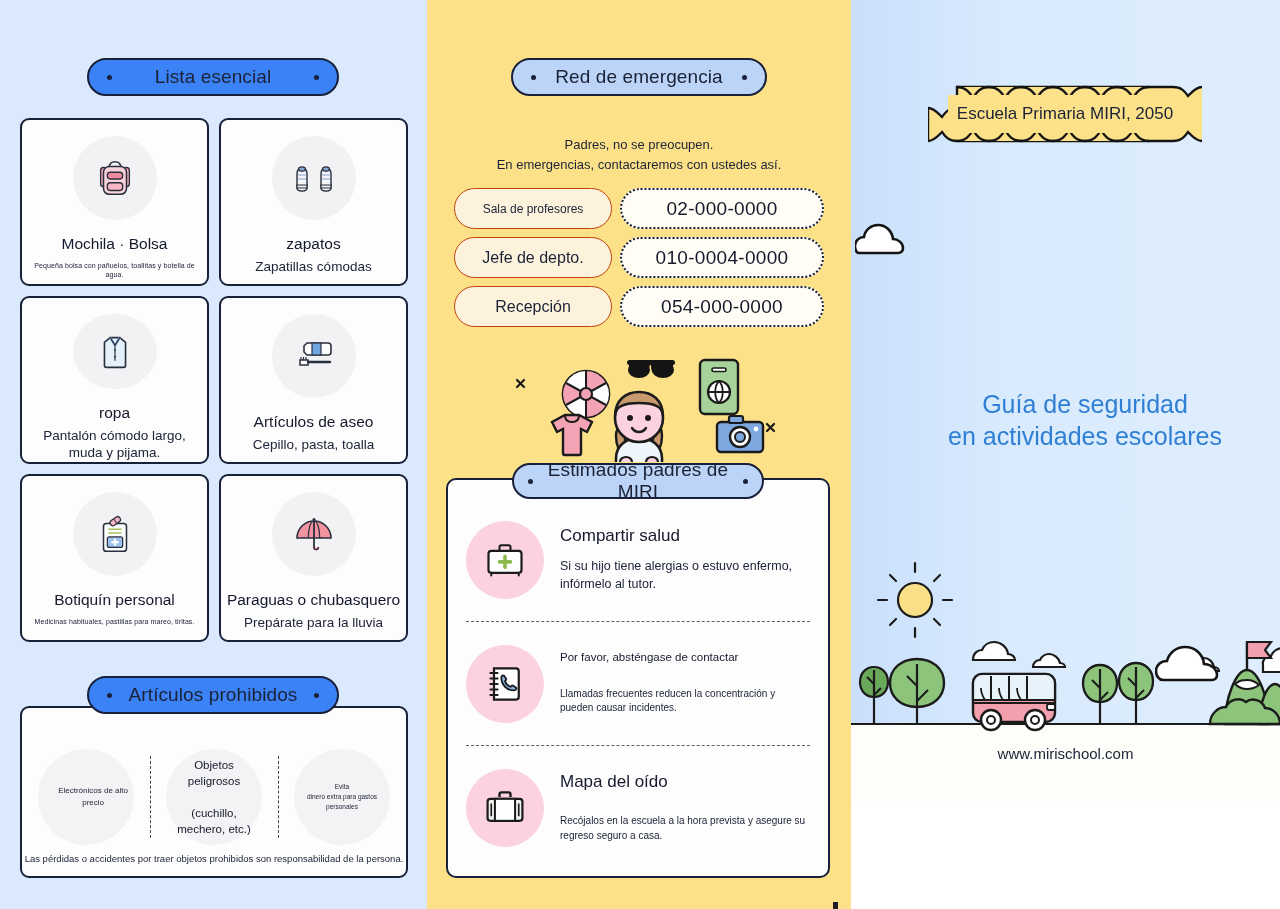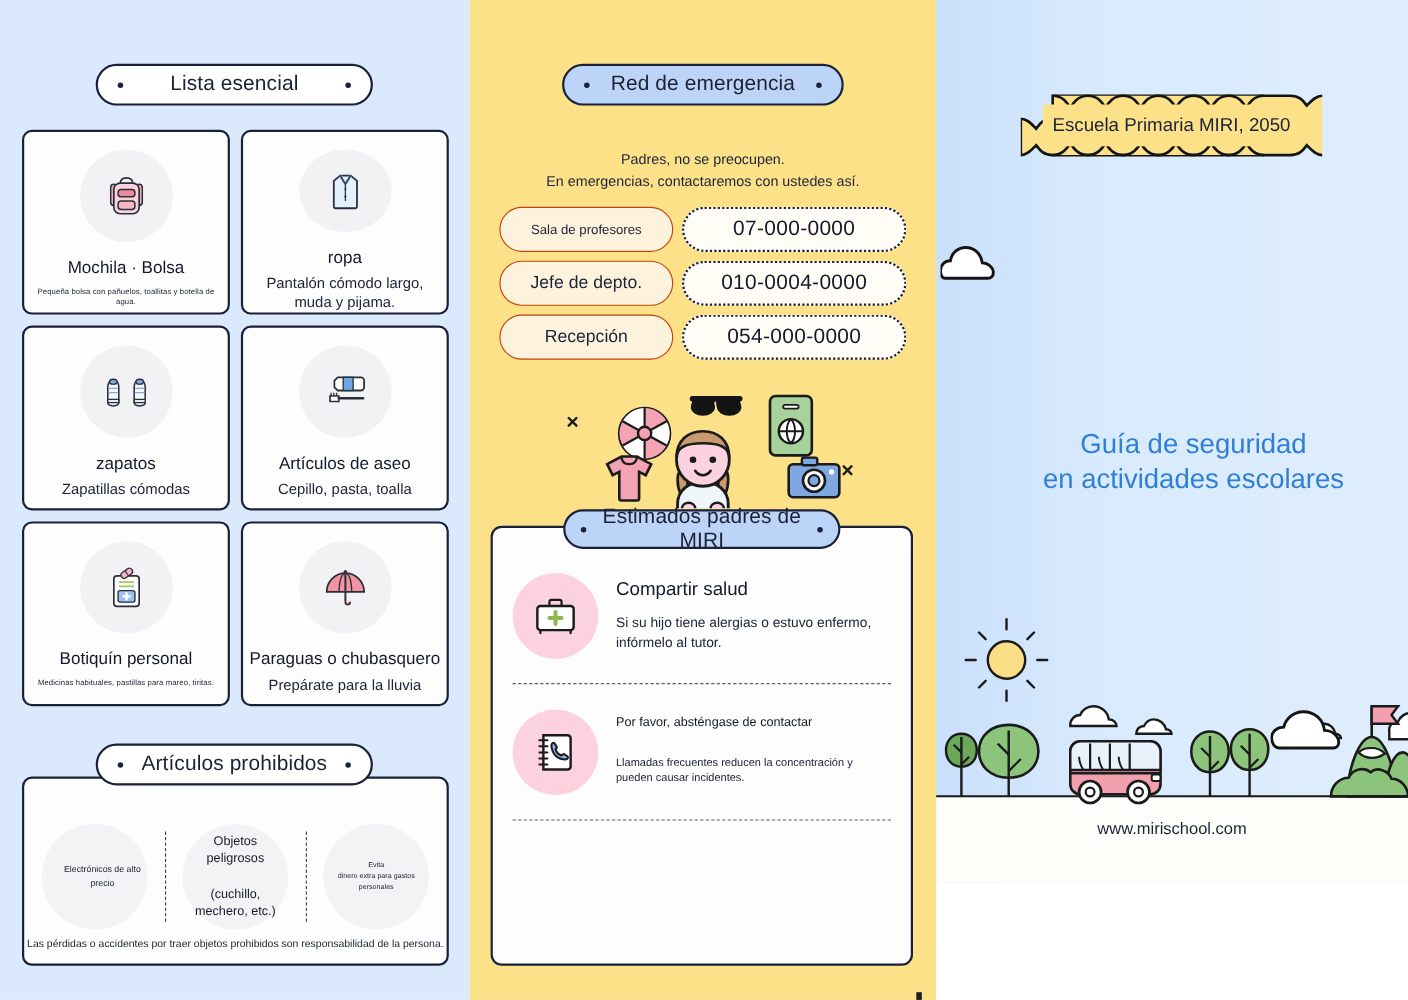--- a/index.html
+++ b/index.html
@@ -17,21 +17,21 @@
   .col-right  { width: 429px; height: 802px; position: relative;
                 background: linear-gradient(90deg,#c9dffb 0%, #d8eafd 35%, #dfeefe 100%); }
 
   
   .pill {
     position: absolute; display: flex; align-items: center; justify-content: center;
     border: 2px solid #18203a; border-radius: 999px;
     font-size: 19px; color: #1b2236; letter-spacing: .1px;
     z-index: 5;
   }
-  .pill.yellow { background: #ffffff; }
+  .pill.yellow { background: #3b82f6; }
   .pill.blue   { background: #bcd4f7; }
   .pill .dot {
     width: 5px; height: 5px; border-radius: 50%; background: #18203a; flex: none;
   }
   .pill .lbl { flex:1; text-align:center; }
 
   
   .card-grid {
     position: absolute; left: 20px; top: 118px; width: 452px;
     display: grid; grid-template-columns: 189px 189px; grid-template-rows: 168px 168px 168px;
@@ -156,36 +156,20 @@
             <path d="M18 13c0-4 2.5-6 6-6s6 2 6 6" fill="none" stroke="#2a2f3e" stroke-width="1.6"></path>
             <rect x="9" y="13" width="6" height="20" rx="3" fill="#f2aab8" stroke="#2a2f3e" stroke-width="1.4"></rect>
             <rect x="33" y="13" width="6" height="20" rx="3" fill="#f2aab8" stroke="#2a2f3e" stroke-width="1.4"></rect>
             <rect x="12" y="12" width="24" height="29" rx="6" fill="#fad2da" stroke="#2a2f3e" stroke-width="1.6"></rect>
             <rect x="16" y="18" width="16" height="7" rx="3" fill="#f08a9e" stroke="#2a2f3e" stroke-width="1.4"></rect>
             <rect x="16" y="29" width="16" height="8" rx="3" fill="#f6b6c3" stroke="#2a2f3e" stroke-width="1.4"></rect>
           </svg>
         </div>
         <div class="item-title">Mochila · Bolsa</div>
         <div class="item-sub tiny">Pequeña bolsa con pañuelos, toallitas y botella de agua.</div>
-      </div>
-
-      <div class="item-card">
-        <div class="icon-wrap">
-          <svg width="46" height="46" viewBox="0 0 48 48">
-            <path d="M13 14 L19 9 h10 l6 5 v24 a2 2 0 0 1-2 2 H15 a2 2 0 0 1-2-2 Z" fill="#e3f1fb" stroke="#2a2f3e" stroke-width="1.7"></path>
-            <path d="M19 9 L24 17 L29 9" fill="none" stroke="#7fa9dd" stroke-width="2.4"></path>
-            <path d="M19 9 L24 17 L29 9" fill="none" stroke="#2a2f3e" stroke-width="1.2"></path>
-            <line x1="24" y1="18" x2="24" y2="33" stroke="#2a2f3e" stroke-width="1.2"></line>
-            <circle cx="24" cy="22" r="1" fill="#2a2f3e"></circle>
-            <circle cx="24" cy="29" r="1" fill="#2a2f3e"></circle>
-          </svg>
-        </div>
-        <div class="item-title">ropa</div>
-        <div class="item-sub" style="white-space:pre-line">Pantalón cómodo largo,
-muda y pijama.</div>
       </div>
 
       <div class="item-card">
         <div class="icon-wrap">
           <svg width="48" height="48" viewBox="0 0 48 48">
             <g stroke="#2a2f3e" stroke-width="1.4" fill="#f4f5f7">
               <path d="M12 14c3 0 5 2 5 6v14c0 2-2 3-5 3s-5-1-5-3V20c0-4 2-6 5-6z"></path>
               <path d="M36 14c3 0 5 2 5 6v14c0 2-2 3-5 3s-5-1-5-3V20c0-4 2-6 5-6z"></path>
             </g>
             <path d="M8 17h8M8 21h8M8 25h8" stroke="#8aa9d8" stroke-width="1.2" fill="none"></path>
@@ -194,20 +178,36 @@
             <ellipse cx="12" cy="15" rx="3.4" ry="2.2" fill="#8aa9d8" stroke="#2a2f3e" stroke-width="1.2"></ellipse>
             <ellipse cx="36" cy="15" rx="3.4" ry="2.2" fill="#8aa9d8" stroke="#2a2f3e" stroke-width="1.2"></ellipse>
           </svg>
         </div>
         <div class="item-title">zapatos</div>
         <div class="item-sub">Zapatillas cómodas</div>
       </div>
 
       <div class="item-card">
         <div class="icon-wrap">
+          <svg width="46" height="46" viewBox="0 0 48 48">
+            <path d="M13 14 L19 9 h10 l6 5 v24 a2 2 0 0 1-2 2 H15 a2 2 0 0 1-2-2 Z" fill="#e3f1fb" stroke="#2a2f3e" stroke-width="1.7"></path>
+            <path d="M19 9 L24 17 L29 9" fill="none" stroke="#7fa9dd" stroke-width="2.4"></path>
+            <path d="M19 9 L24 17 L29 9" fill="none" stroke="#2a2f3e" stroke-width="1.2"></path>
+            <line x1="24" y1="18" x2="24" y2="33" stroke="#2a2f3e" stroke-width="1.2"></line>
+            <circle cx="24" cy="22" r="1" fill="#2a2f3e"></circle>
+            <circle cx="24" cy="29" r="1" fill="#2a2f3e"></circle>
+          </svg>
+        </div>
+        <div class="item-title">ropa</div>
+        <div class="item-sub" style="white-space:pre-line">Pantalón cómodo largo,
+muda y pijama.</div>
+      </div>
+
+      <div class="item-card">
+        <div class="icon-wrap">
           <svg width="48" height="48" viewBox="0 0 48 48">
             <path d="M14 14 L17 11 h21 a3 3 0 0 1 3 3 v6 a3 3 0 0 1-3 3 H17 L14 20 Z" fill="#ffffff" stroke="#2a2f3e" stroke-width="1.6"></path>
             <rect x="22" y="11" width="9" height="12" fill="#6fa6e2" stroke="#2a2f3e" stroke-width="1.2"></rect>
             <path d="M10 28 h8 v5 h-8z" fill="#ffffff" stroke="#2a2f3e" stroke-width="1.5"></path>
             <path d="M18 30 h22" stroke="#2a2f3e" stroke-width="2.4" stroke-linecap="round"></path>
             <path d="M11 28v-3M13.5 28v-3M16 28v-3" stroke="#2a2f3e" stroke-width="1.2"></path>
           </svg>
         </div>
         <div class="item-title">Artículos de aseo</div>
         <div class="item-sub">Cepillo, pasta, toalla</div>
@@ -285,21 +285,21 @@
       <span class="lbl">Red de emergencia</span>
       <span class="dot"></span>
     </div>
 
     <div class="mid-note" style="white-space:pre-line">Padres, no se preocupen.
 En emergencias, contactaremos con ustedes así.</div>
 
     <div class="contact-rows">
       <div class="c-row">
         <div class="c-label s1">Sala de profesores</div>
-        <div class="c-num">07-000-0000</div>
+        <div class="c-num">02-000-0000</div>
       </div>
       <div class="c-row">
         <div class="c-label s2">Jefe de depto.</div>
         <div class="c-num">010-0004-0000</div>
       </div>
       <div class="c-row">
         <div class="c-label s2">Recepción</div>
         <div class="c-num">054-000-0000</div>
       </div>
     </div>
@@ -404,20 +404,34 @@
         </svg>
       </div>
       <div class="p-text">
         <div class="p-title sm">Por favor, absténgase de contactar</div>
         <div class="p-sub sm" style="margin-top:22px">Llamadas frecuentes reducen la concentración y pueden causar incidentes.</div>
       </div>
     </div>
 
     <div class="p-div"></div>
 
+    <div class="p-row">
+      <div class="p-icon">
+        <svg width="44" height="44" viewBox="0 0 48 48">
+          <path d="M18 12v-3a2 2 0 0 1 2-2h8a2 2 0 0 1 2 2v3" fill="none" stroke="#1b1b1b" stroke-width="2.6"></path>
+          <rect x="5" y="14" width="38" height="24" rx="3" fill="#f2f2ee" stroke="#1b1b1b" stroke-width="2.4"></rect>
+          <rect x="13" y="14" width="22" height="24" fill="#ffffff" stroke="#1b1b1b" stroke-width="2.2"></rect>
+          <path d="M9 19v14M39 19v14" stroke="#1b1b1b" stroke-width="1.8"></path>
+        </svg>
+      </div>
+      <div class="p-text">
+        <div class="p-title lg">Mapa del oído</div>
+        <div class="p-sub sm" style="margin-top:22px">Recójalos en la escuela a la hora prevista y asegure su regreso seguro a casa.</div>
+      </div>
+    </div>
   </div>
 
   <div class="col-right">
 
     <div class="scene">
       <svg width="429" height="250" viewBox="0 0 429 250">
         <rect x="0" y="0" width="429" height="172" fill="none"></rect>
 
         <line x1="0" y1="172" x2="429" y2="172" stroke="#1b1b1b" stroke-width="2.2"></line>
         <rect x="0" y="173" width="429" height="77" fill="#fdfdfa"></rect>

